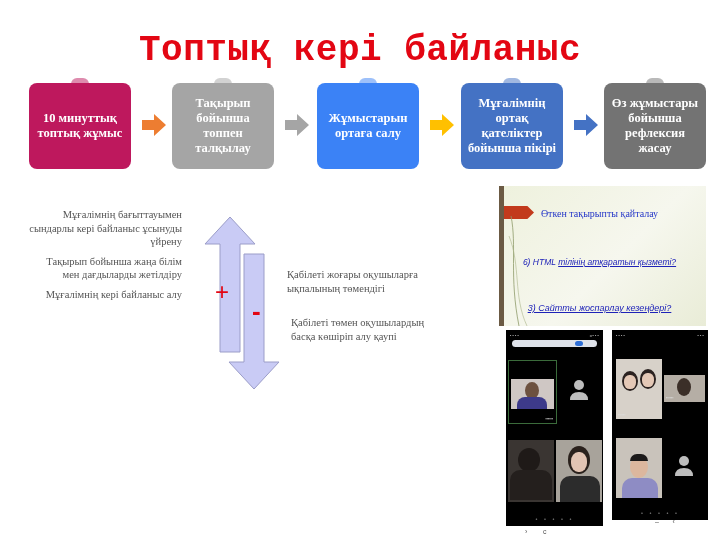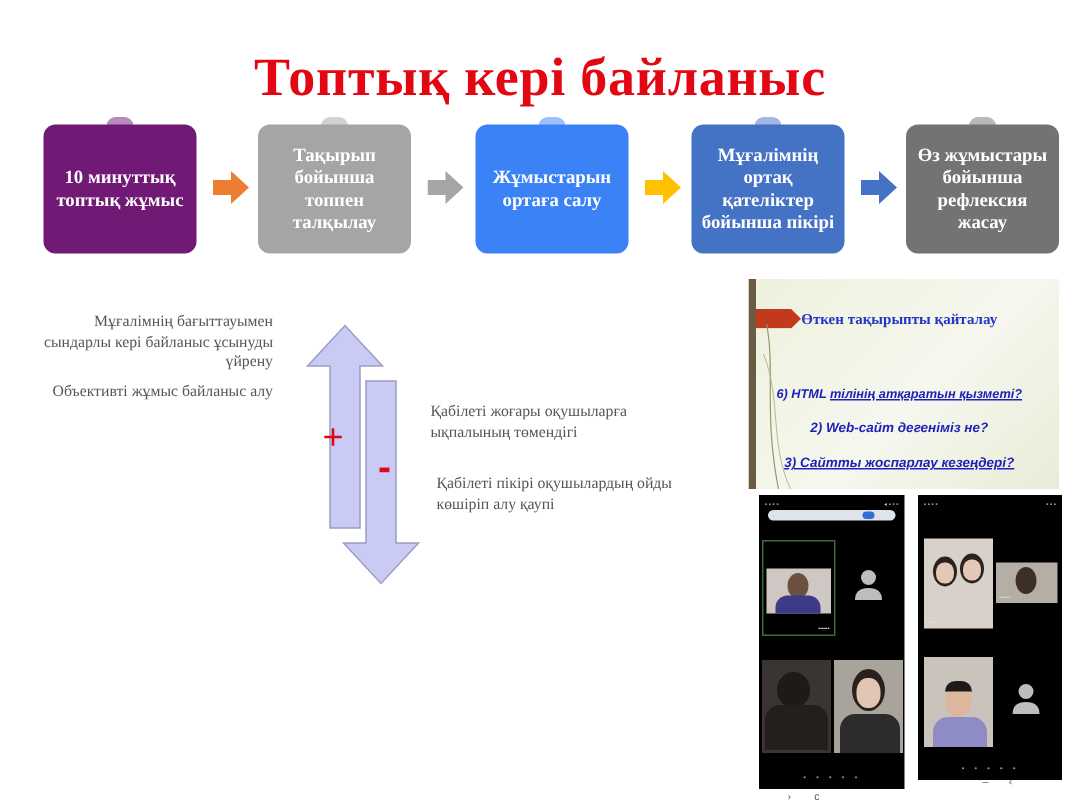--- a/index.html
+++ b/index.html
@@ -1,52 +1,52 @@
 <!DOCTYPE html>
 <html><head>
 <meta charset="utf-8">
 <style>
   html, body { margin:0; padding:0; }
   body { width:720px; height:540px; background:#ffffff; position:relative; overflow:hidden; font-family:"DejaVu Serif", serif; }
-  .title { position:absolute; left:0; top:30px; width:720px; text-align:center; color:#e30613; font-family:Liberation Serif, serif; font-weight:bold; font-size:36px; letter-spacing:0.5px; }
+  .title { position:absolute; left:0; top:30px; width:720px; text-align:center; color:#e30613; font-family:Liberation Mono, monospace; font-weight:bold; font-size:36px; letter-spacing:0.5px; }
 
   .step { position:absolute; top:83px; width:102px; height:86px; border-radius:8px; display:flex; align-items:center; justify-content:center; text-align:center; color:#ffffff; font-family:"Liberation Serif", serif; font-weight:bold; font-size:12.5px; line-height:15px; box-sizing:border-box; padding:0 6px; }
   .step::before { content:""; position:absolute; top:-5px; left:42px; width:18px; height:6px; border-radius:6px 6px 0 0; background:inherit; opacity:0.5; }
   .arrow { position:absolute; top:113px; width:24px; height:24px; }
 
   .list-left { position:absolute; left:24px; top:208px; width:158px; text-align:right; font-family:"Liberation Serif", serif; font-size:10.5px; line-height:13.5px; color:#555; }
   .list-left p { margin:0 0 6px 3px; }
   .list-right { position:absolute; left:287px; width:160px; font-family:"Liberation Serif", serif; font-size:10.5px; line-height:13.5px; color:#555; }
   .list-right p { margin:0; }
 
   .updown { position:absolute; left:200px; top:212px; width:80px; height:180px; }
   .sign { position:absolute; color:#e30613; font-family:"Liberation Sans", sans-serif; font-weight:bold; }
 
   .slide { position:absolute; left:499px; top:186px; width:207px; height:140px; background:linear-gradient(135deg,#eef1dd 0%,#f6f7ee 55%,#e9ecd7 100%); overflow:hidden; }
   .slide .bar { position:absolute; left:0; top:0; width:5px; height:140px; background:#6b5a44; }
   .slide .flag { position:absolute; left:5px; top:20px; width:30px; height:13px; background:#c23a1c; clip-path:polygon(0 0,78% 0,100% 50%,78% 100%,0 100%); }
-  .slide .line { position:absolute; text-align:center; width:201px; left:0; color:#1e22b8; font-family:"Liberation Sans", sans-serif; font-style:italic; font-size:9px; font-weight:bold; }
+  .slide .line { position:absolute; text-align:center; width:201px; left:0; color:#1e22b8; font-family:"Liberation Sans", sans-serif; font-style:italic; font-size:9px; font-weight:normal; }
   .slide .h { font-family:"Liberation Serif", serif; font-style:normal; color:#2436c8; font-size:10px; }
   .slide .u { text-decoration:underline; }
   .slide .vine { position:absolute; left:8px; top:30px; width:30px; height:110px; }
 
   .phone { position:absolute; background:#000; overflow:hidden; }
   .phone .status { position:absolute; left:4px; top:3px; right:4px; height:6px; color:#aaa; font-size:4px; font-family:"Liberation Sans", sans-serif; display:flex; justify-content:space-between; }
   .tile { position:absolute; overflow:hidden; }
   .nametag { position:absolute; bottom:2px; font-size:3.5px; color:#ddd; font-family:"Liberation Sans", sans-serif; }
   .avatar { position:absolute; width:20px; height:22px; }
   .dots { position:absolute; bottom:4px; left:0; width:100%; text-align:center; color:#888; font-size:5px; letter-spacing:2px; }
   .navbar { position:absolute; font-size:7px; color:#555; font-family:"Liberation Sans", sans-serif; }
 </style>
 </head>
 <body>
 
 <div class="title">Топтық кері байланыс</div>
 
-<div class="step" style="left:29px;background:#701a75;">
+<div class="step" style="left:29px;background:#be185d;">
     <span>10 минуттық топтық жұмыс</span>
   </div>
 <svg class="arrow" style="left:142px;" viewBox="0 0 24 24">
     <polygon points="0,7 12,7 12,1 24,12 12,23 12,17 0,17" fill="#ed7d31"></polygon>
   </svg>
 
 <div class="step" style="left:172px;background:#a5a5a5;">
     <span>Тақырып бойынша топпен талқылау</span>
   </div>
 <svg class="arrow" style="left:285px;" viewBox="0 0 24 24">
@@ -66,47 +66,47 @@
 <svg class="arrow" style="left:574px;" viewBox="0 0 24 24">
     <polygon points="0,7 12,7 12,1 24,12 12,23 12,17 0,17" fill="#4472c4"></polygon>
   </svg>
 
 <div class="step" style="left:604px;background:#737373;">
     <span>Өз жұмыстары бойынша рефлексия жасау</span>
   </div>
 
 <div class="list-left">
   <p>Мұғалімнің бағыттауымен сындарлы кері байланыс ұсынуды үйрену</p>
-  <p>Объективті жұмыс байланыс алу</p>
+  <p>Тақырып бойынша жаңа білім мен дағдыларды жетілдіру</p>
+  <p>Мұғалімнің кері байланыс алу</p>
 </div>
 
 <svg class="updown" viewBox="0 0 80 180">
   <polygon points="20,140 20,32 5,32 30,5 55,32 40,32 40,140" fill="#c9cbf5" stroke="#9b9dc8" stroke-width="1"></polygon>
   <polygon points="47,42 67,42 67,150 82,150 57,177 32,150 47,150" fill="#c9cbf5" stroke="#9b9dc8" stroke-width="1" transform="translate(-3,0)"></polygon>
 </svg>
 <div class="sign" style="left:215px;top:278px;font-size:24px;font-weight:normal;">+</div>
 <div class="sign" style="left:252px;top:296px;font-size:26px;">-</div>
 
 <div class="list-right" style="top:268px;">
     <p>Қабілеті жоғары оқушыларға ықпалының төмендігі</p>
   </div>
 <div class="list-right" style="top:316px;left:291px;">
-    <p>Қабілеті пікірі оқушылардың ойды көшіріп алу қаупі</p>
+    <p>Қабілеті төмен оқушылардың басқа көшіріп алу қаупі</p>
   </div>
 
 <div class="slide">
   <div class="bar"></div>
   <div class="flag"></div>
   <svg class="vine" viewBox="0 0 30 110">
     <path d="M4,0 C10,30 2,60 12,110" stroke="#8e9a6a" stroke-width="0.8" fill="none"></path>
     <path d="M2,20 C14,50 6,80 20,110" stroke="#a9b488" stroke-width="0.6" fill="none"></path>
   </svg>
   <div class="line h" style="top:22px;">Өткен тақырыпты қайталау</div>
   <div class="line" style="top:71px;font-size:8.5px;"><span>6) HTML </span><span class="u">тілінің атқаратын қызметі?</span></div>
-  <div class="line" style="top:94px;">2) Web-сайт дегеніміз не?</div>
   <div class="line u" style="top:117px;">3) Сайтты жоспарлау кезеңдері?</div>
 </div>
 
 <div class="phone" style="left:506px;top:330px;width:97px;height:196px;">
   <div class="status">
       <span>▪ ▪ ▪ ▪</span>
       <span>◂ ▪ ▪ ▪</span>
     </div>
   <div style="position:absolute;left:6px;top:10px;width:85px;height:7px;border-radius:4px;background:#dfe3ea;">
     <span style="position:absolute;right:14px;top:1px;width:8px;height:5px;border-radius:3px;background:#2f6fd6;"></span>

